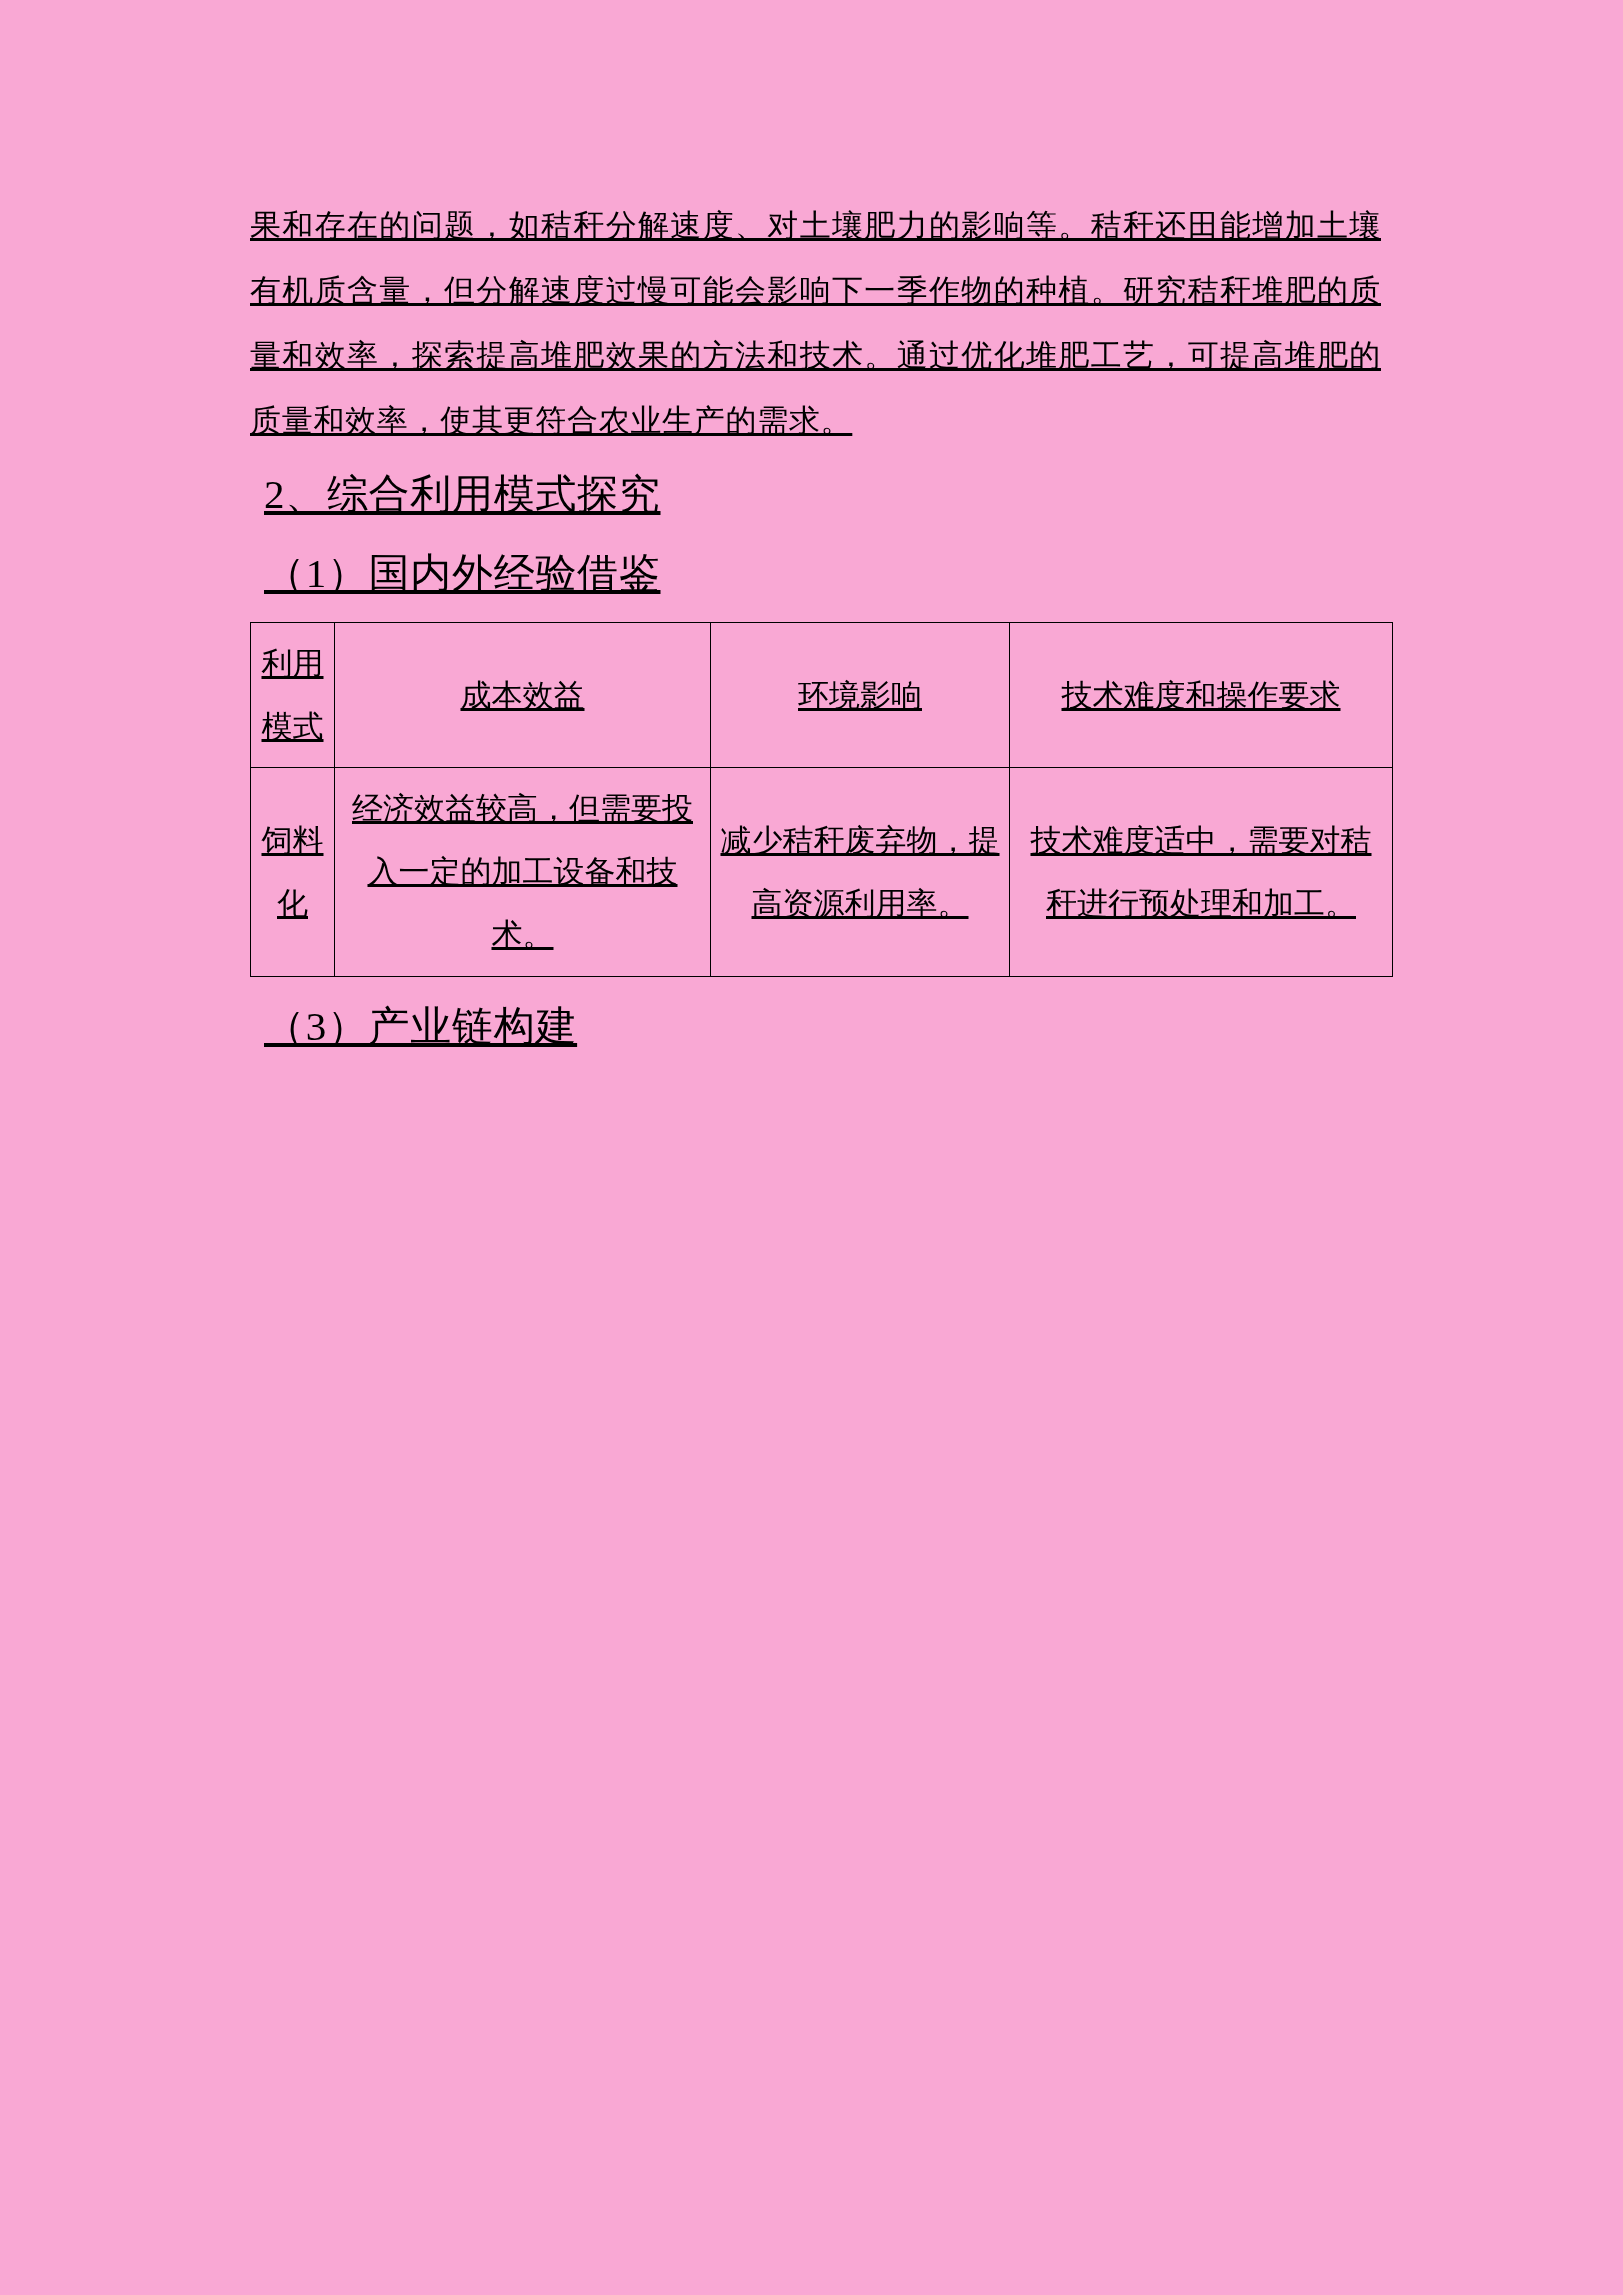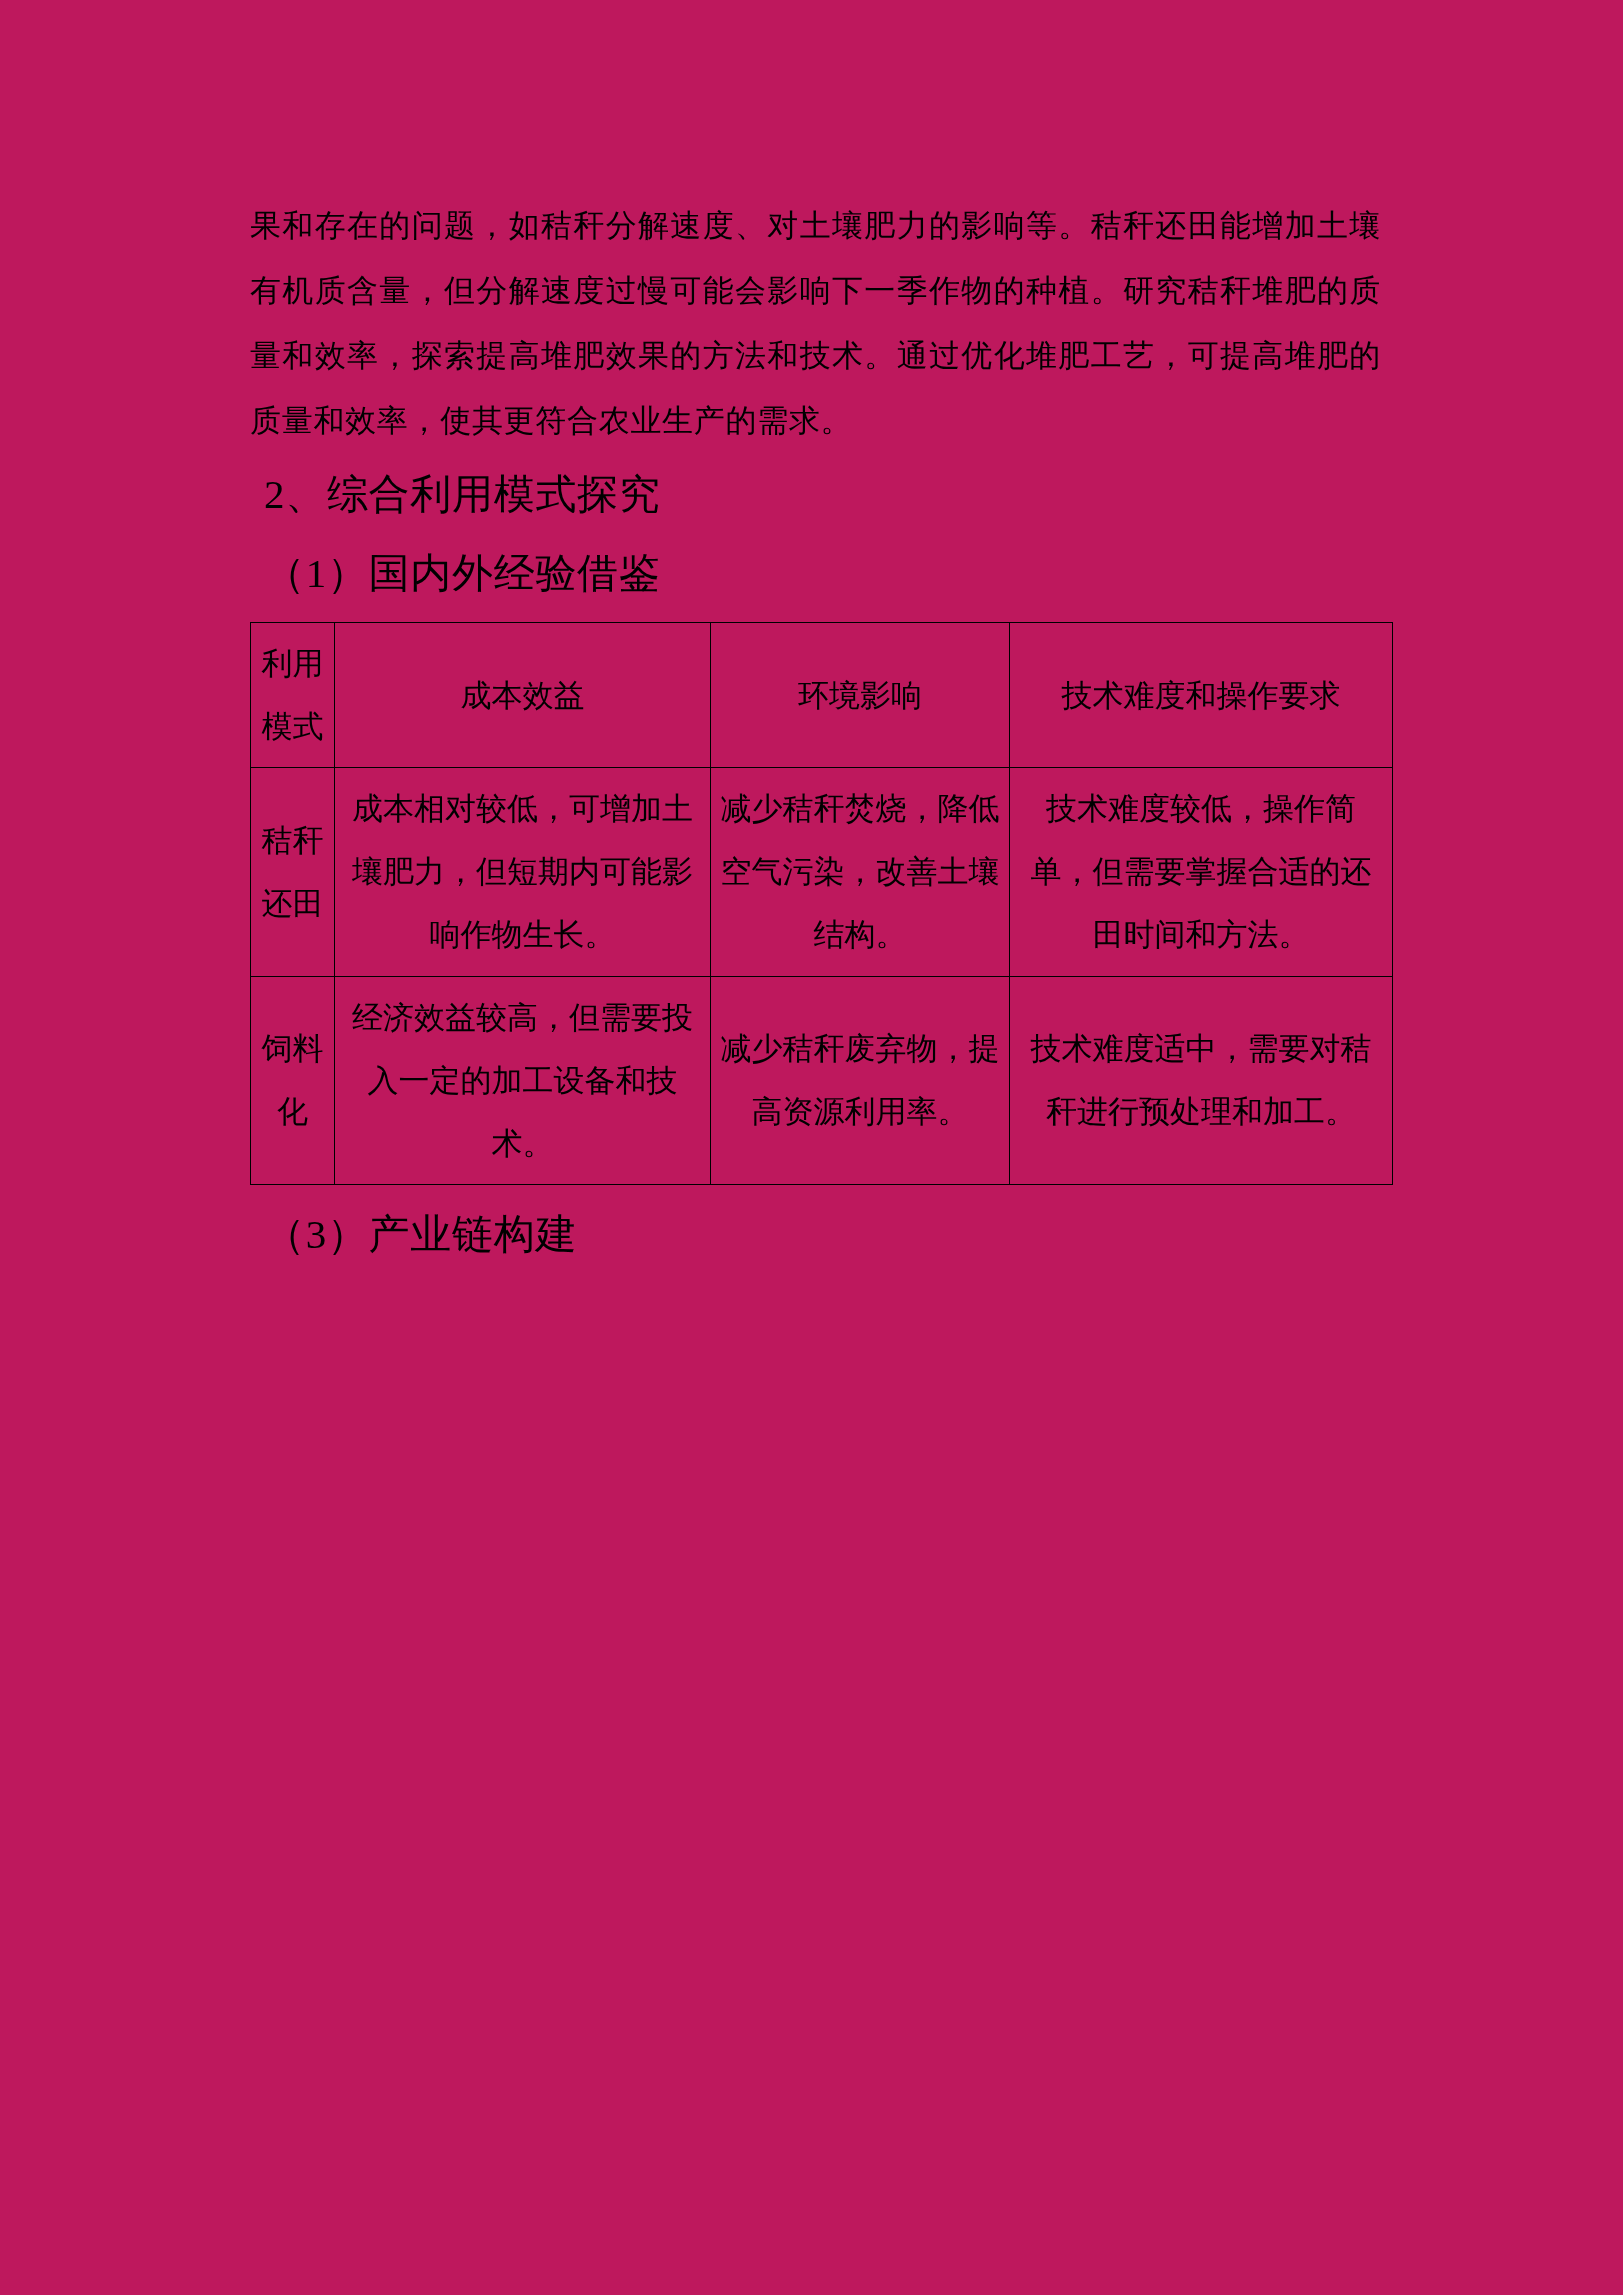--- a/index.html
+++ b/index.html
@@ -12,21 +12,22 @@
     height: 2295px;
     font-family: "Liberation Serif", "DejaVu Serif", serif;
     color: #000000;
     position: relative;
   }
   .page {
     box-sizing: border-box;
     width: 1623px;
     min-height: 2295px;
     padding: 193px 242px 131px 250px;
-    background: #be185d;
+    background: #f9a8d4;
+    text-decoration: underline;
   }
   .para {
     font-size: 31px;
     line-height: 65px;
     text-align: justify;
     margin: 0;
     letter-spacing: 0.7px;
   }
   .para.indent {
     text-indent: 2em;
@@ -91,26 +92,20 @@
     <thead>
       <tr>
         <th>利用模式</th>
         <th>成本效益</th>
         <th>环境影响</th>
         <th>技术难度和操作要求</th>
       </tr>
     </thead>
     <tbody>
       <tr>
-        <td>秸秆还田</td>
-        <td>成本相对较低，可增加土壤肥力，但短期内可能影响作物生长。</td>
-        <td>减少秸秆焚烧，降低空气污染，改善土壤结构。</td>
-        <td>技术难度较低，操作简单，但需要掌握合适的还田时间和方法。</td>
-      </tr>
-      <tr>
         <td>饲料化</td>
         <td>经济效益较高，但需要投入一定的加工设备和技术。</td>
         <td>减少秸秆废弃物，提高资源利用率。</td>
         <td>技术难度适中，需要对秸秆进行预处理和加工。</td>
       </tr>
     </tbody>
   </table>
 
   <h3 class="heading">（3）产业链构建</h3>
 

